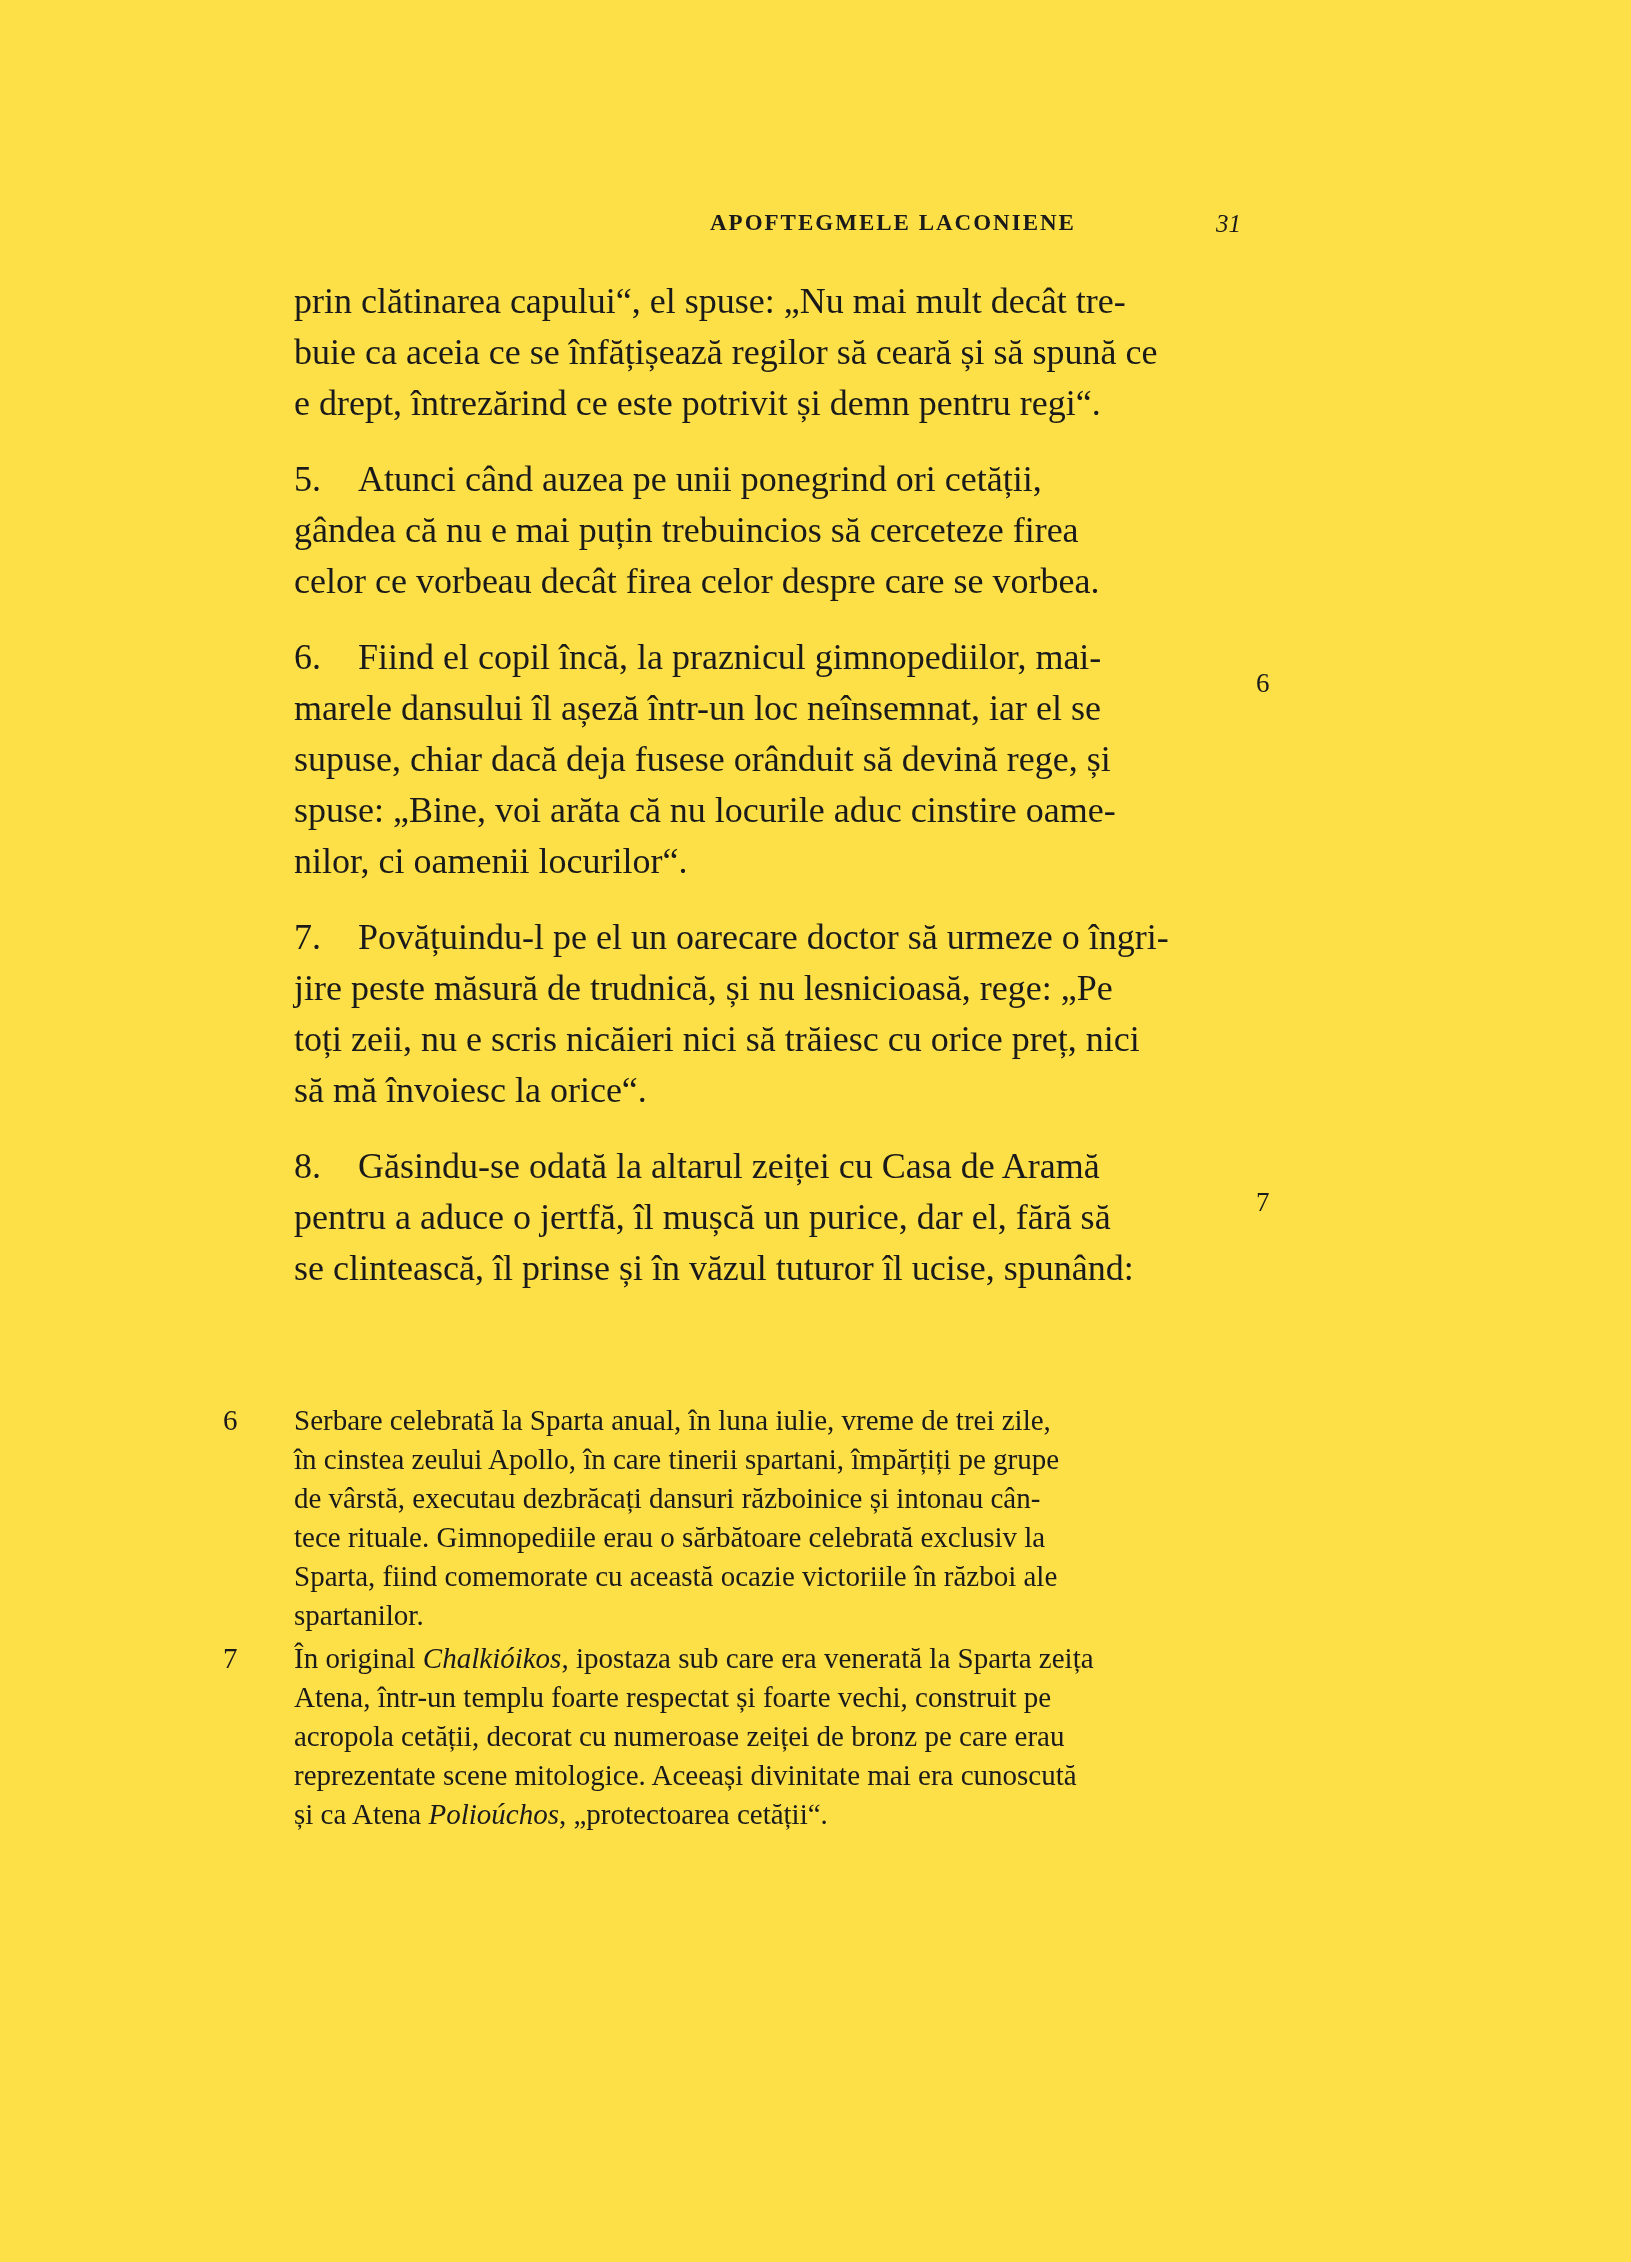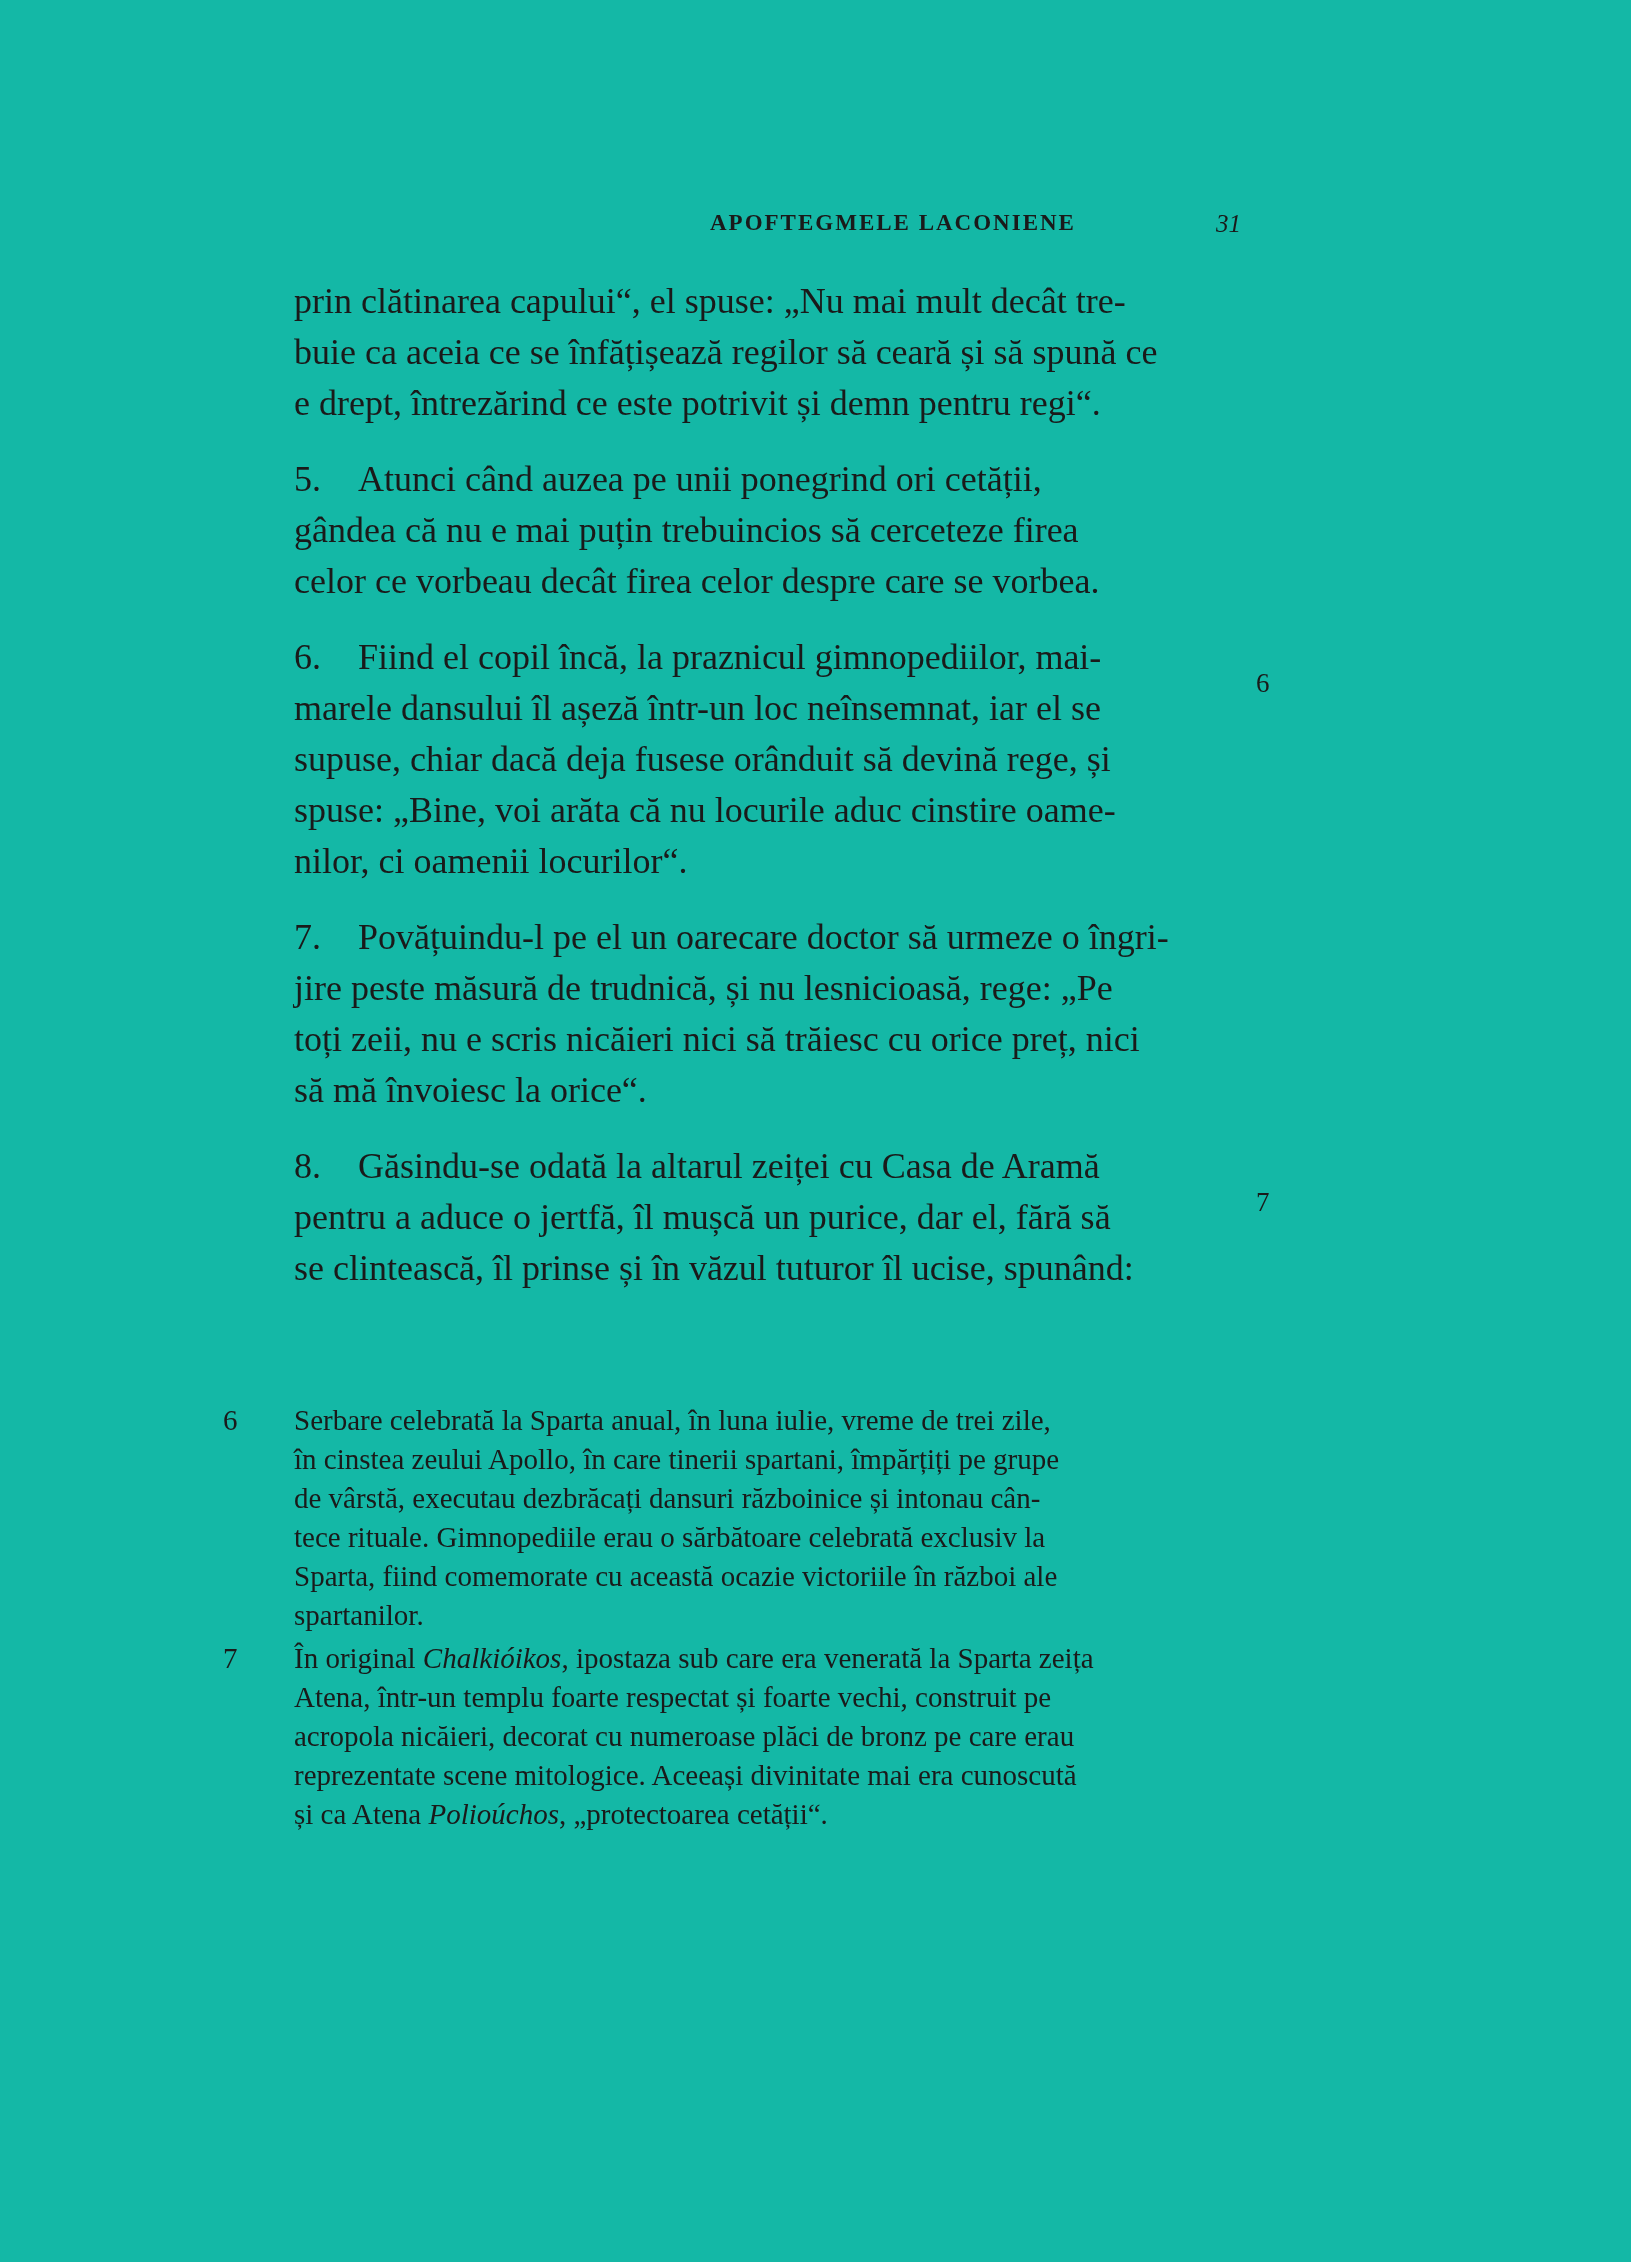--- a/index.html
+++ b/index.html
@@ -1,18 +1,18 @@
 <!DOCTYPE html>
 <html style="font-size:14.3px"><head>
 <meta charset="utf-8">
 <style>
   html, body { margin: 0; padding: 0; background: #ffffff; }
   body { width: 1632px; height: 2263px; position: relative; overflow: hidden;
          font-family: "Liberation Serif", "DejaVu Serif", serif; color: #1a1a1a; }
-  .page { position: absolute; left: 0; top: 0; width: 1632px; height: 2263px; background: #14b8a6; }
+  .page { position: absolute; left: 0; top: 0; width: 1632px; height: 2263px; background: #fde047; }
 
   .running-head { position: absolute; top: 210px; left: 710px; width: 531px; height: 36px; }
   .running-title { position: absolute; left: 0; top: 0; font-size: 23px; letter-spacing: 2px;
                    font-weight: bold; font-variant: small-caps; }
   .page-number { position: absolute; right: 0; top: 0; font-size: 25px; font-style: italic; }
 
   .body { position: absolute; left: 294px; top: 276px; width: 953px; }
   .para { font-size: 36px; line-height: 51px; margin: 0 0 25px 0; text-align: justify; }
   .para .num { display: inline-block; width: 64px; }
   .line { display: block; white-space: nowrap; }
@@ -79,20 +79,20 @@
       <span class="line">în cinstea zeului Apollo, în care tinerii spartani, împărțiți pe grupe</span>
       <span class="line">de vârstă, executau dezbrăcați dansuri războinice și intonau cân-</span>
       <span class="line">tece rituale. Gimnopediile erau o sărbătoare celebrată exclusiv la</span>
       <span class="line">Sparta, fiind comemorate cu această ocazie victoriile în război ale</span>
       <span class="line">spartanilor.</span>
     </div>
     <div class="note">
       <span class="note-num">7</span>
       <span class="line"><span>În original </span><i>Chalkióikos</i><span>, ipostaza sub care era venerată la Sparta zeița</span></span>
       <span class="line">Atena, într-un templu foarte respectat și foarte vechi, construit pe</span>
-      <span class="line">acropola nicăieri, decorat cu numeroase plăci de bronz pe care erau</span>
+      <span class="line">acropola cetății, decorat cu numeroase zeiței de bronz pe care erau</span>
       <span class="line">reprezentate scene mitologice. Aceeași divinitate mai era cunoscută</span>
       <span class="line"><span>și ca Atena </span><i>Polioúchos</i><span>, „protectoarea cetății“.</span></span>
     </div>
   </div>
 
 </div>
 
 
 </body></html>

